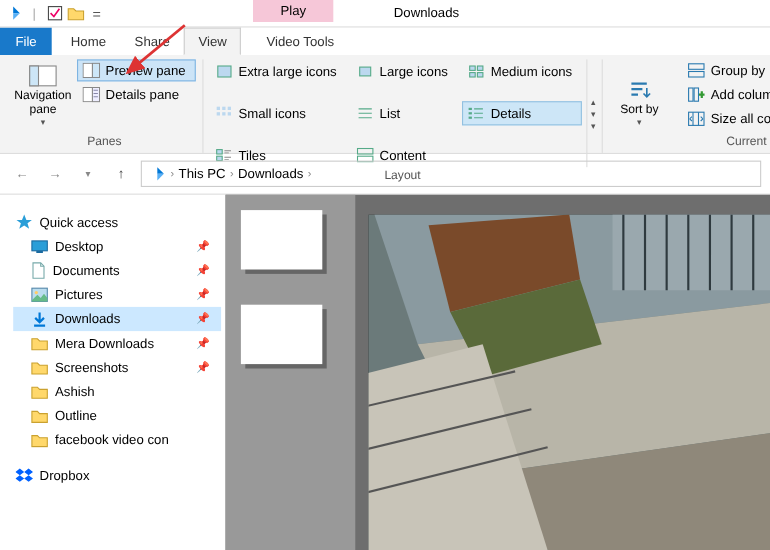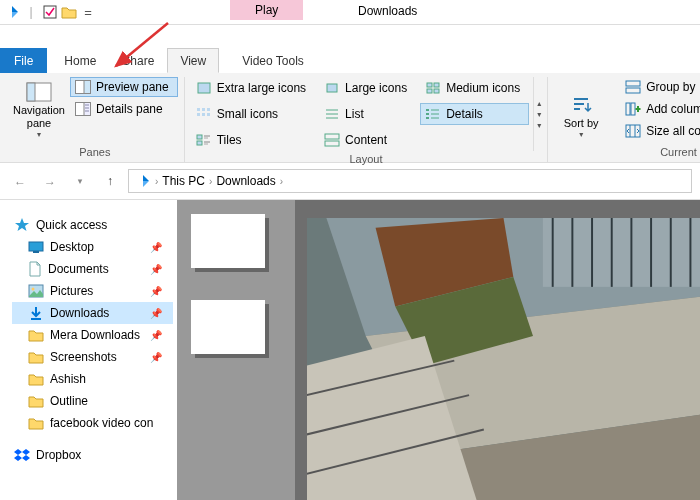--- a/index.html
+++ b/index.html
@@ -6,57 +6,57 @@
 body { width: 700px; height: 500px; overflow: hidden; background: #fff; position: relative; }
 
 
 .titlebar { height: 25px; display: flex; align-items: center; border-bottom: 1px solid #ddd; position: relative; }
 .qa { display: flex; align-items: center; gap: 3px; padding: 0 4px; }
 .qa .q { width: 16px; height: 16px; display: flex; align-items: center; justify-content: center; }
 .tb-play { position: absolute; left: 230px; top: 0; background: #f6c7d8; padding: 3px 25px; font-size: 12px; }
 .tb-title { position: absolute; left: 358px; top: 4px; font-size: 12px; }
 
 
-.tabs { height: 25px; display: flex; align-items: stretch; background: #fff; margin-top: 23px; }
+.tabs { height: 25px; display: flex; align-items: stretch; background: #fff; }
 .filetab { background: #1979ca; color: #fff; padding: 4px 14px 4px 14px; display:flex; align-items:center; }
 .tab { padding: 4px 12px; display:flex; align-items:center; color:#333; border: 1px solid transparent; }
 .tab.active { border: 1px solid #ccc; border-bottom: 1px solid #f3f3f3; background: #f3f3f3; text-align: center; }
 .tabgap { width: 4px; }
 
 
 .ribbon { height: 90px; background: #f3f3f3; border-bottom: 1px solid #ddd; display: flex; padding: 4px 6px 0 6px; }
 .group { display: flex; flex-direction: column; align-items: center; border-right: 1px solid #ddd; padding: 0 6px; }
 .group:last-child { border-right: none; }
 .group-body { display: flex; gap: 4px; flex:1; }
 .group-label { font-size: 11px; color: #555; padding: 2px 0 4px 0; }
 .big-btn { display:flex; flex-direction:column; align-items:center; justify-content:center; width:54px; padding:2px; }
 .big-btn .icn { width:26px; height:20px; display:flex; align-items:center; justify-content:center; }
 .big-btn .lbl { text-align:center; font-size:11px; line-height:13px; margin-top:2px; }
 .stack { display:flex; flex-direction:column; gap:2px; }
 .small-btn { display:flex; align-items:center; gap:5px; padding:2px 8px 2px 4px; border:1px solid transparent; }
 .small-btn.highlight { background:#cce4f7; border:1px solid #7eb4e2; }
 .small-btn.lightsel { background:#cde6f7; border:1px solid #92c0e0; }
 .small-btn .icn { width:16px; height:14px; display:flex; align-items:center; justify-content:center; }
 .small-btn .lbl { font-size:12px; white-space:nowrap; }
-.layout-grid { display:grid; grid-template-columns: repeat(3, auto); grid-auto-rows: 22px; gap:4px 4px; }
+.layout-grid { display:grid; grid-template-columns: repeat(3, auto); grid-auto-rows: 22px; gap:16px 4px; }
 
 
 .arrow-svg { position:absolute; left:98px; top:18px; pointer-events:none; }
 
 
 .addr { height: 37px; border-bottom: 1px solid #ddd; display:flex; align-items:center; padding:0 8px; gap:6px; }
 .nav-btn { width:24px; height:24px; display:flex; align-items:center; justify-content:center; color:#888; }
 .nav-btn.enabled { color:#333; }
 .crumb { display:flex; align-items:center; gap:4px; }
 .crumb .seg { display:flex; align-items:flex-end; gap:3px; }
 .crumb .chev { color:#888; font-size:10px; }
 
 
 .body { display:flex; height: 323px; }
-.nav { width: 177px; padding: 14px 4px 4px 12px; overflow:hidden; }
+.nav { width: 205px; padding: 14px 4px 4px 12px; overflow:hidden; }
 .nav .item { display:flex; align-items:center; gap:6px; padding:2px 2px; height:22px; position:relative; }
 .nav .item .pin { position:absolute; right:10px; color:#777; font-size:10px; }
 .nav .item.sel { background:#cce8ff; }
 .nav .spacer { height:10px; }
 .preview { flex:1; background:#6e6e6e; position:relative; overflow:hidden; }
 .thumb-col { position:absolute; left:0; top:0; bottom:0; width:118px; background:#999; padding:14px; display:flex; flex-direction:column; gap:32px; }
 .thumb { width:74px; height:54px; background:#fff; box-shadow: 4px 4px 0 #666; }
 .main-img { position:absolute; left:130px; top:18px; right:0; bottom:0; }
 
 

